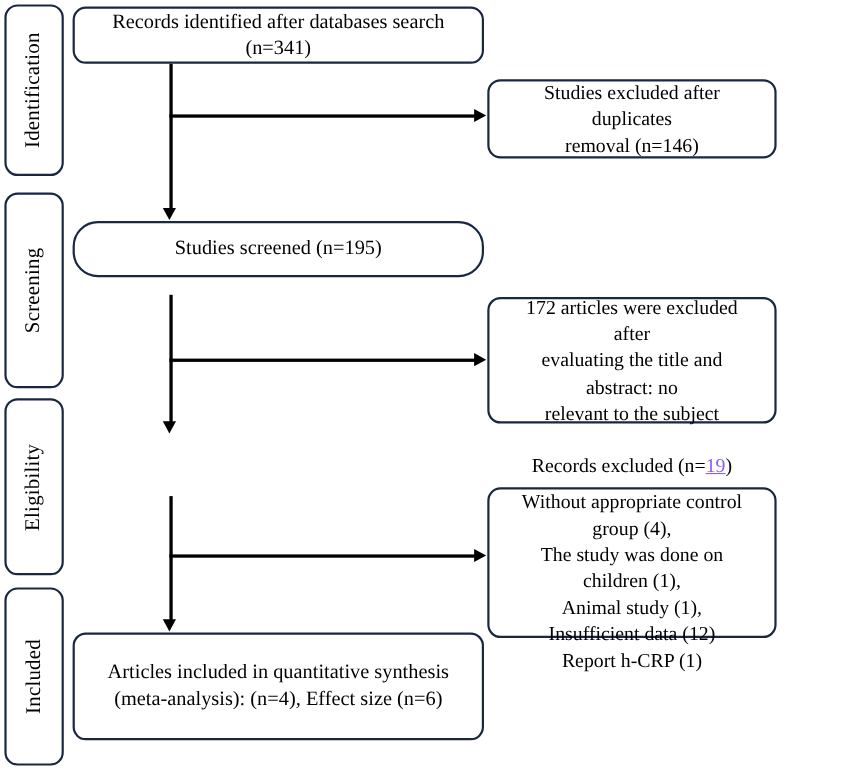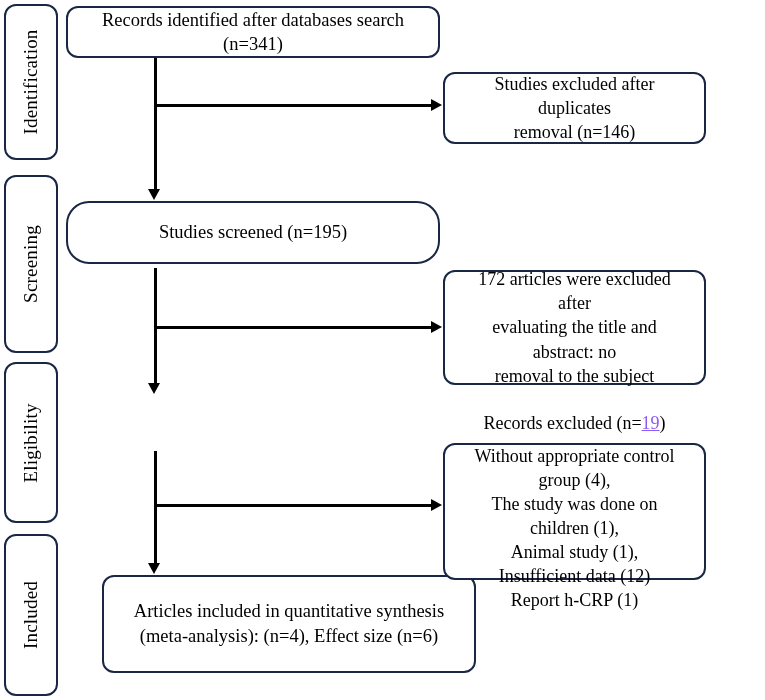--- a/index.html
+++ b/index.html
@@ -125,26 +125,26 @@
   </div>
 
   <div class="stage" style="top:534px; height:162px;">
     <span>Included</span>
   </div>
 
   <div class="box main-box" style="top:6px; height:52px;">
     <span class="tl main">Records identified after databases search (n=341)</span>
   </div>
 
-  <div class="box main-box" style="top:201px; height:63px;border-radius:23px;">
+  <div class="box main-box" style="top:201px; height:51px;border-radius:23px;">
     <span class="tl main">Studies screened (n=195)</span>
   </div>
 
 
-  <div class="box main-box" style="top:575px; height:98px;margin-left:36px;">
+  <div class="box main-box" style="top:575px; height:98px;">
     <div class="lines">
       <div>
           <span class="tl main">Articles included in quantitative synthesis</span>
         </div>
       <div>
           <span class="tl main">(meta-analysis): (n=4), Effect size (n=6)</span>
         </div>
     </div>
   </div>
 
@@ -161,21 +161,21 @@
 
   <div class="box side-box" style="top:270px; height:115px;">
     <div class="lines">
       <div>
           <span class="tl">172 articles were excluded after</span>
         </div>
       <div>
           <span class="tl">evaluating the title and abstract: no</span>
         </div>
       <div>
-          <span class="tl">removal to the subject</span>
+          <span class="tl">relevant to the subject</span>
         </div>
     </div>
   </div>
 
   <div class="box side-box" style="top:443px; height:137px;">
     <div class="lines">
       <div class="excl-head">
         <span class="tl" style="display:inline;margin-top:21px;">Records excluded (n=</span><span class="tl red" style="display:inline;">19</span><span class="tl" style="display:inline;">)</span>
       </div>
       <div>

